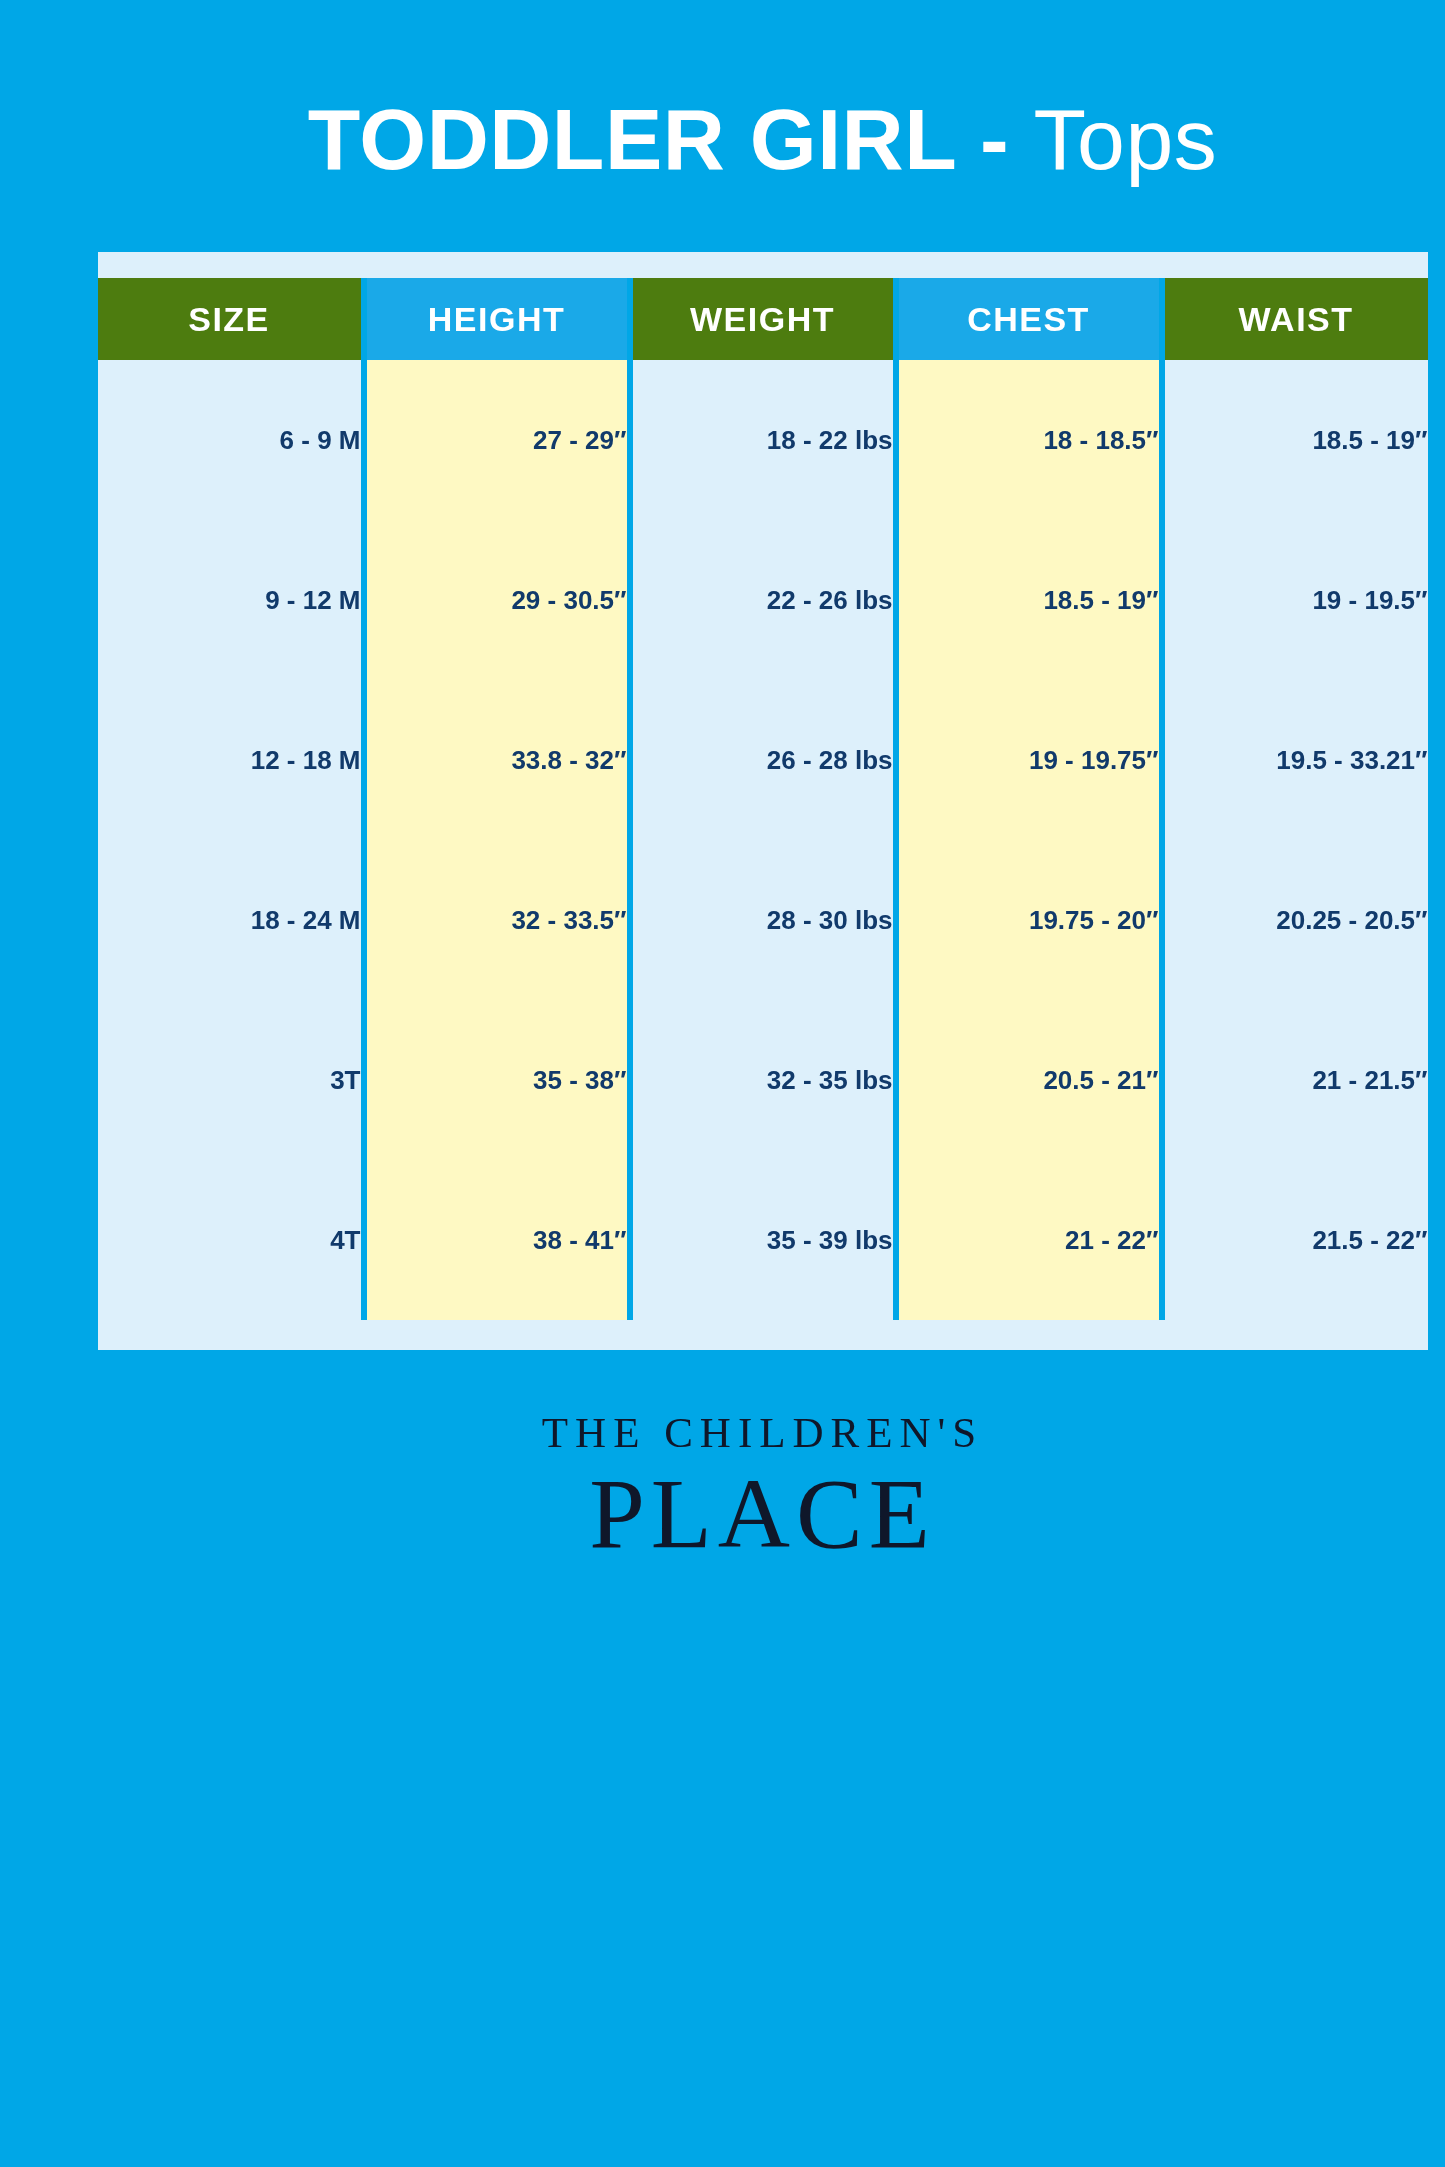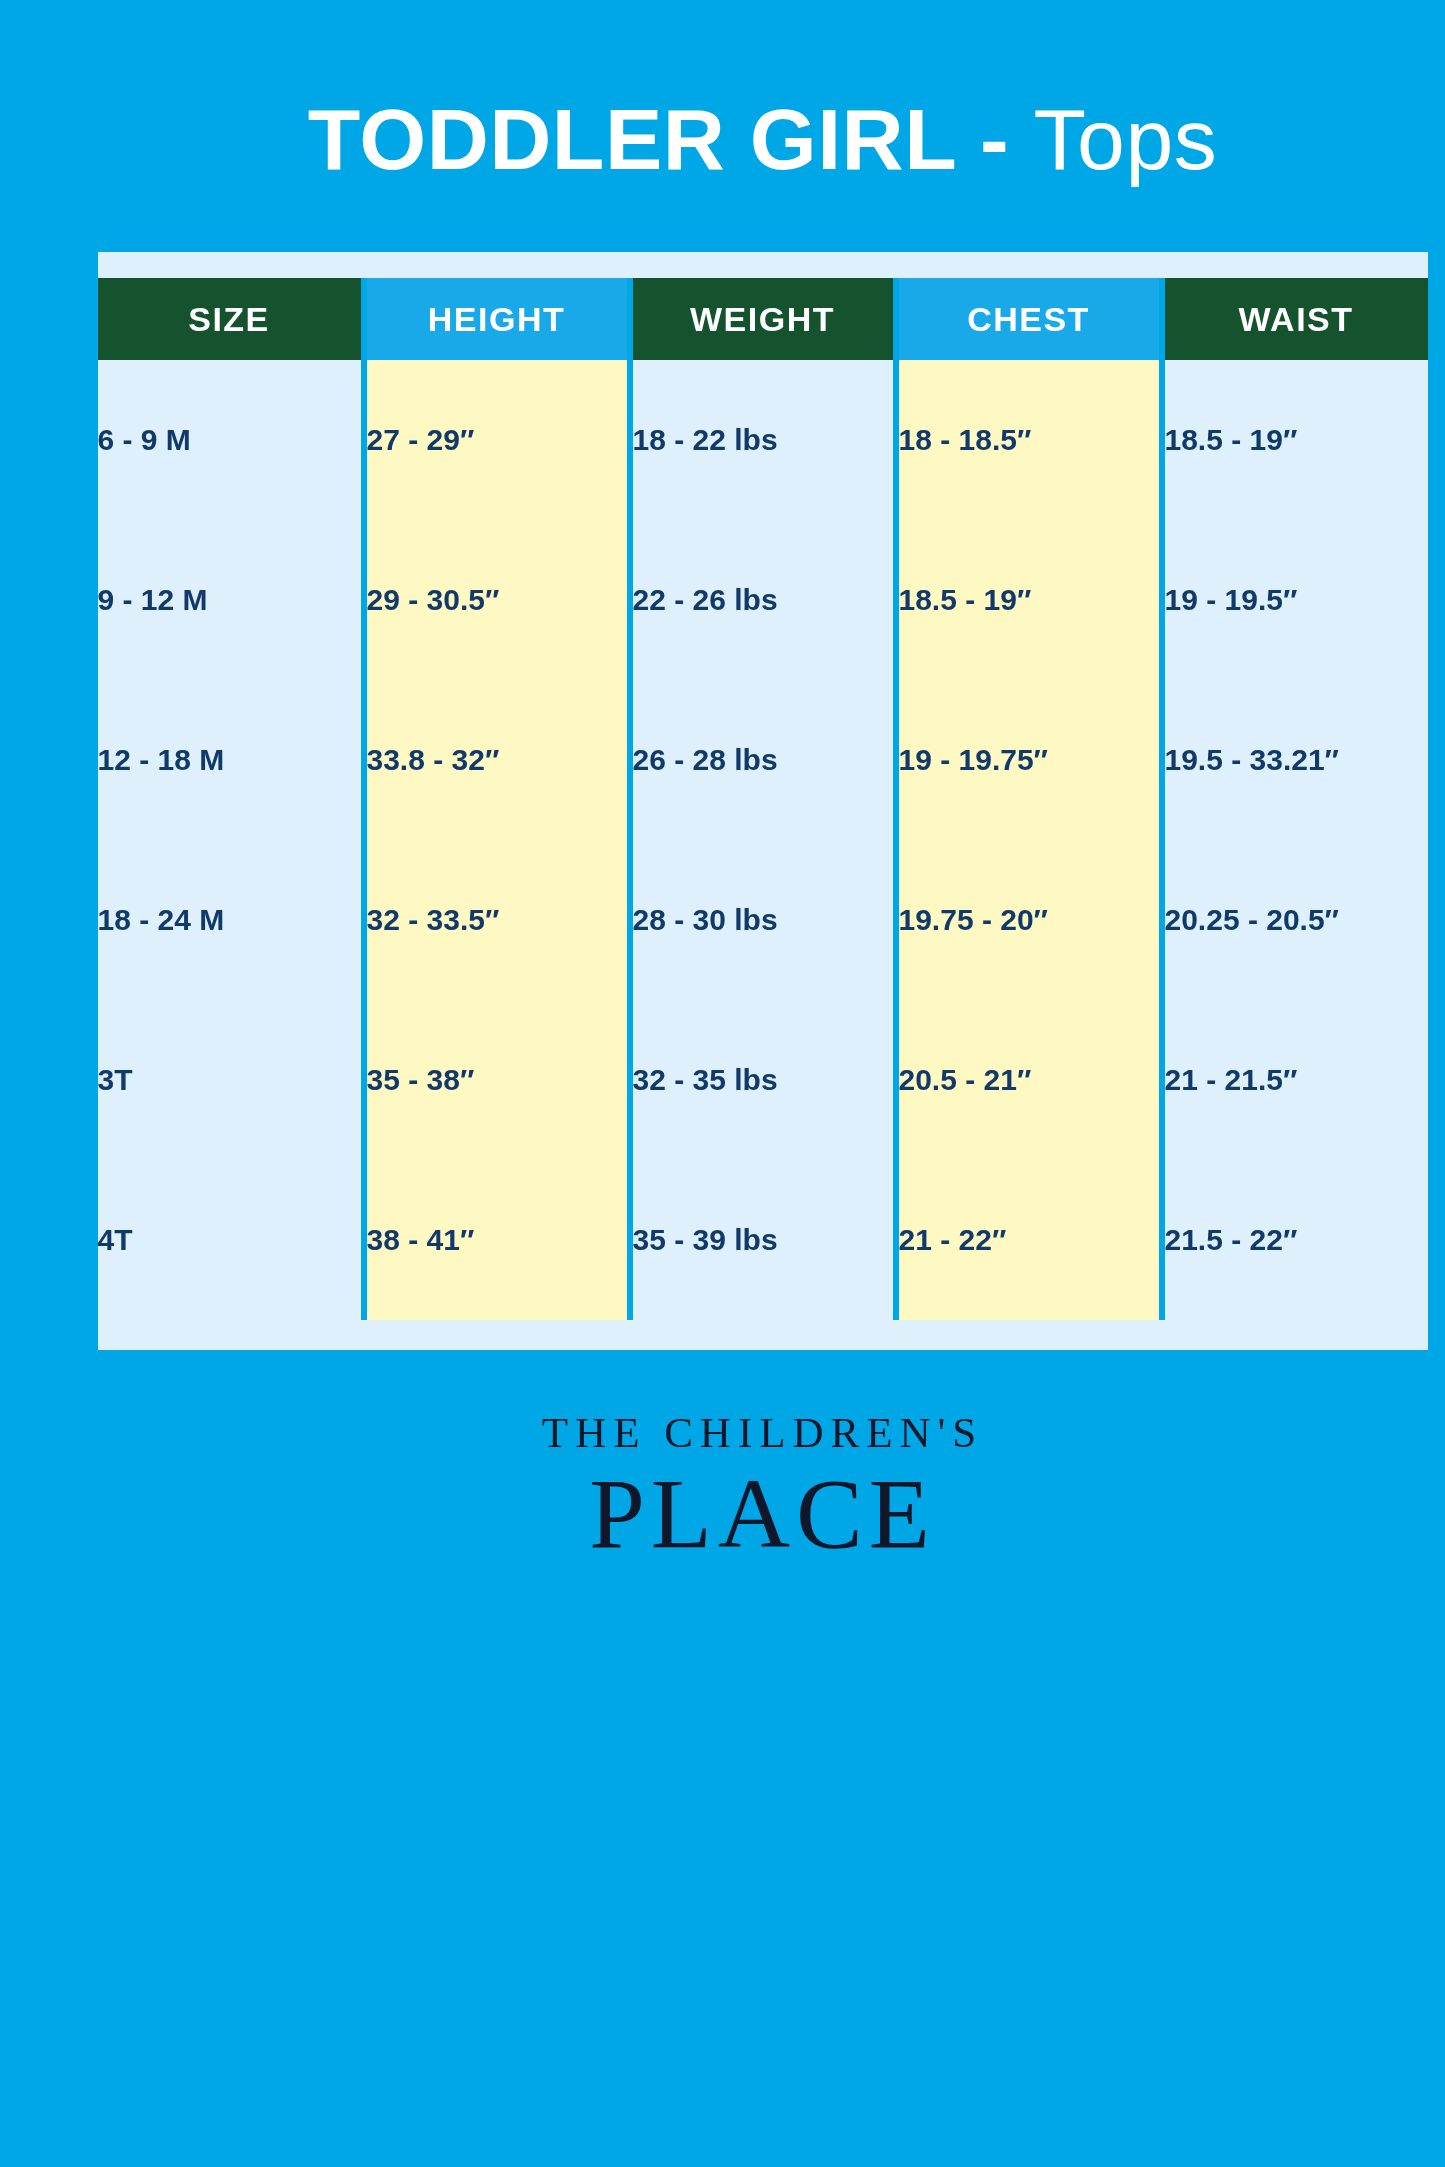--- a/index.html
+++ b/index.html
@@ -42,41 +42,41 @@
     height: 26px;
     background: #ddf0fb;
     width: 100%;
   }
   table {
     border-collapse: collapse;
     width: 100%;
     table-layout: fixed;
   }
   thead th {
-    background: #14532d;
+    background: #4d7c0f;
     color: #ffffff;
     font-size: 34px;
     font-weight: 700;
     letter-spacing: 1.5px;
     height: 82px;
     text-align: center;
     vertical-align: middle;
     border-left: 6px solid #00A7E7;
     border-right: 6px solid #00A7E7;
   }
   thead th.col-alt {
     background: #1aa9e8;
   }
   tbody td {
     background: #ddf0fb;
     color: #113a6b;
-    font-size: 30px;
+    font-size: 26px;
     font-weight: 700;
     height: 160px;
-    text-align: left;
+    text-align: right;
     vertical-align: middle;
     border-left: 6px solid #00A7E7;
     border-right: 6px solid #00A7E7;
   }
   tbody td.col-alt {
     background: #fef9c3;
   }
   tbody tr td:first-child,
   thead th:first-child { border-left: none; }
   tbody tr td:last-child,

